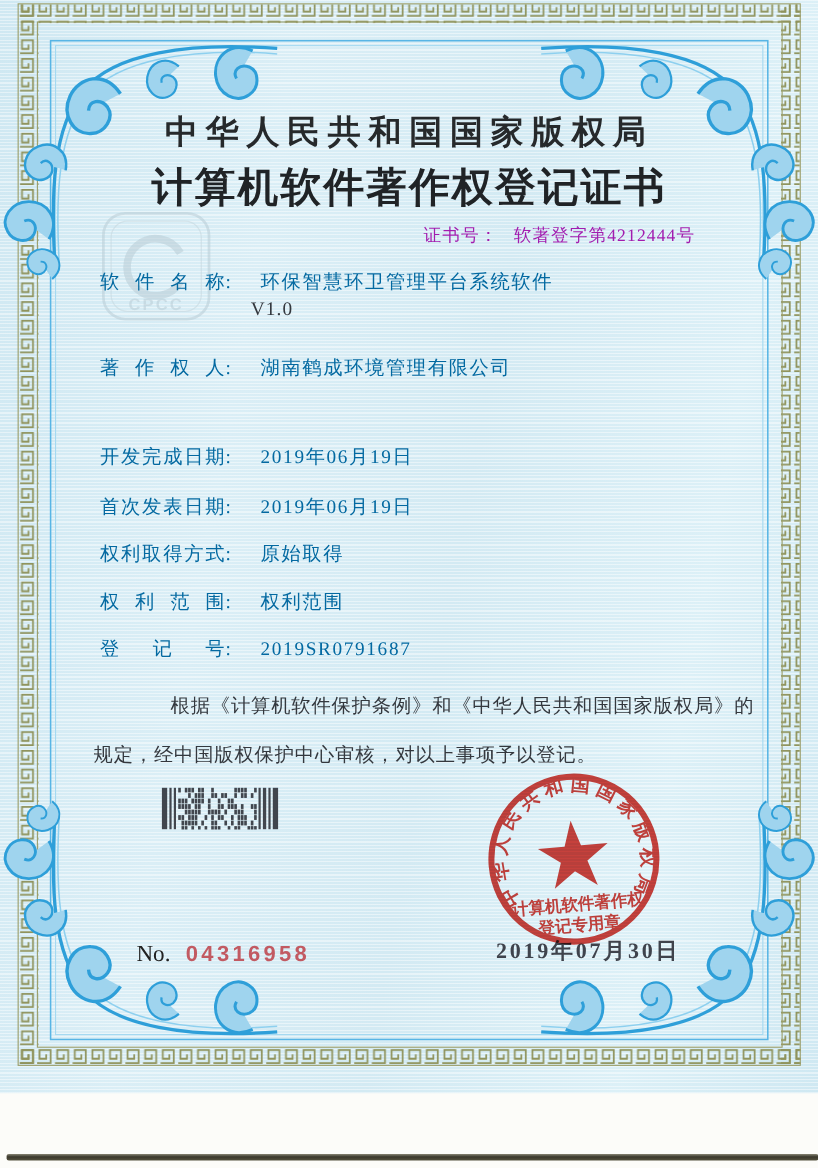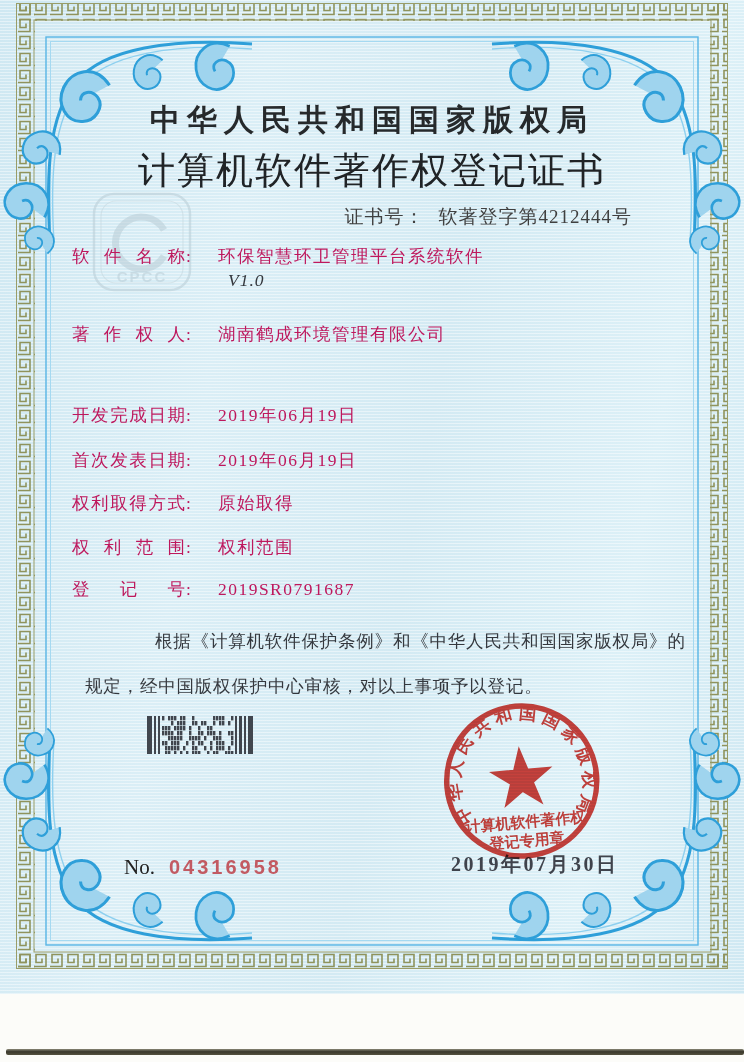--- a/index.html
+++ b/index.html
@@ -19,29 +19,29 @@
   
   .scan-strip{position:absolute;left:0;top:994px;width:744px;height:68px;background:#fcfcf9;}
   .scan-line{position:absolute;left:6px;top:1049px;width:738px;height:6px;
     background:linear-gradient(180deg,#8a8877 0%,#3a382c 45%,#55523f 100%);border-radius:2px;}
   
   .watermark{position:absolute;left:90px;top:190px;opacity:.55;}
   
   .title1{position:absolute;left:0;top:100px;width:744px;text-align:center;
     font-size:30px;font-weight:bold;color:#26292b;letter-spacing:7px;}
   .title2{position:absolute;left:0;top:146px;width:744px;text-align:center;
-    font-size:37px;font-weight:normal;color:#202326;letter-spacing:2px;}
-  .certno{position:absolute;top:204px;right:112px;font-size:19px;color:#404040;letter-spacing:1px;}
+    font-size:37px;font-weight:bold;color:#202326;letter-spacing:2px;}
+  .certno{position:absolute;top:204px;right:112px;font-size:16px;color:#a21caf;letter-spacing:1px;}
   .certno .lbl{margin-right:14px;}
   
-  .row{position:absolute;left:72px;font-size:17.5px;color:#be185d;white-space:nowrap;}
+  .row{position:absolute;left:91px;font-size:17.5px;color:#0369a1;white-space:nowrap;}
   .f-label{display:inline-block;width:113px;text-align:justify;text-align-last:justify;}
   .f-colon{display:inline-block;margin-left:1px;}
   .f-value{display:inline-block;margin-left:27px;letter-spacing:1.5px;}
-  .v2{position:absolute;left:228px;font-size:17.5px;color:#34383e;letter-spacing:1px;font-style:italic;}
+  .v2{position:absolute;left:228px;font-size:17.5px;color:#34383e;letter-spacing:1px;}
   
   .stm{position:absolute;font-size:17.5px;color:#34383e;letter-spacing:.8px;white-space:nowrap;}
   
   .barcode{position:absolute;left:147px;top:716px;}
   
   .seal{position:absolute;left:434px;top:696px;mix-blend-mode:multiply;opacity:.93;
     transform:rotate(-5deg);}
   .seal-date{position:absolute;left:451px;top:851px;font-size:20px;color:#3f434c;
     letter-spacing:2.5px;font-weight:bold;}
   

